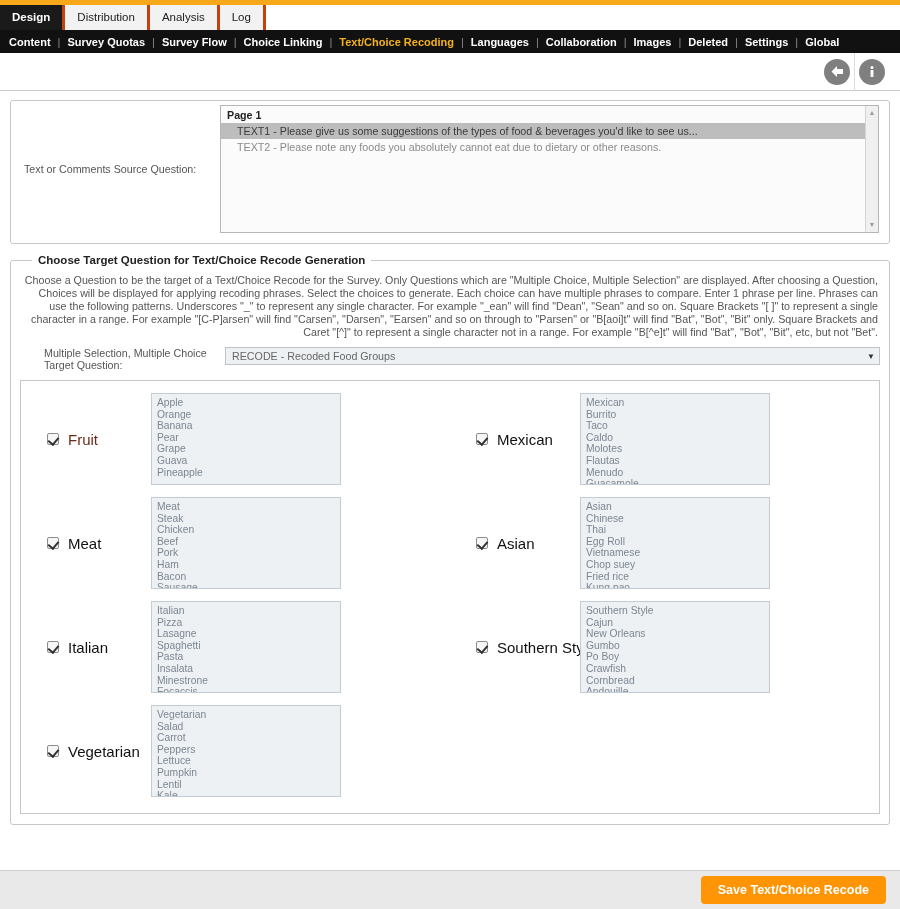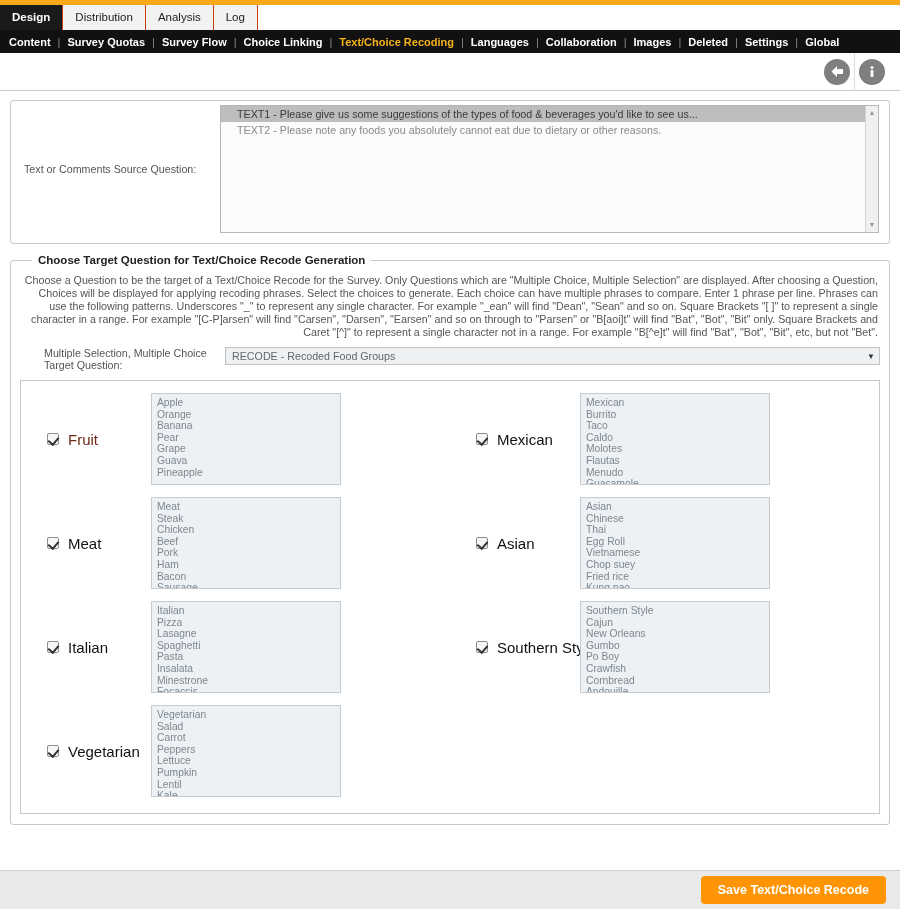--- a/index.html
+++ b/index.html
@@ -19,21 +19,21 @@
 
   
   .tabbar {
     height: 25px; background: #ffffff; position: relative;
     border-bottom: 0; display: flex; align-items: flex-end;
   }
   .tabs { display:flex; align-items: stretch; height:25px; position: relative; z-index:2; }
   .tab {
     padding: 5px 12px 6px 12px; font-size: 11.5px; color: #222;
     background: #f2f2f2; cursor: pointer; line-height: 14px;
-    border-right: 1px solid #c2410c;
+    border-right: 3px solid #c2410c;
   }
   .tab.active { background: #1a1a1a; color: #ffffff; font-weight: bold; }
   .tabs-filler { flex:1; background:#ffffff; }
 
   
   .subnav {
     background: #111111; height: 23px; display: flex; align-items: center;
     padding: 0 0 0 9px; color: #ffffff; font-size: 11px; font-weight: bold;
   }
   .subnav a { color: #ffffff; text-decoration: none; cursor: pointer; white-space: nowrap; }
@@ -189,20 +189,21 @@
     </div>
   </div>
 
   <div class="panel-wrap">
 
     <fieldset class="panel">
       <div class="srcrow">
         <div class="srclabel">Text or Comments Source Question:</div>
         <div class="listbox">
           <div class="lb-inner" id="source-list">
+              <div class="lb-group">Page 1</div>
               <div class="lb-item selected">TEXT1 - Please give us some suggestions of the types of food &amp; beverages you'd like to see us...</div>
               <div class="lb-item">TEXT2 - Please note any foods you absolutely cannot eat due to dietary or other reasons.</div>
             </div>
           <div class="lb-scroll">
             <div class="lb-arrow">▲</div>
             <div class="lb-arrow">▼</div>
           </div>
         </div>
       </div>
     </fieldset>

